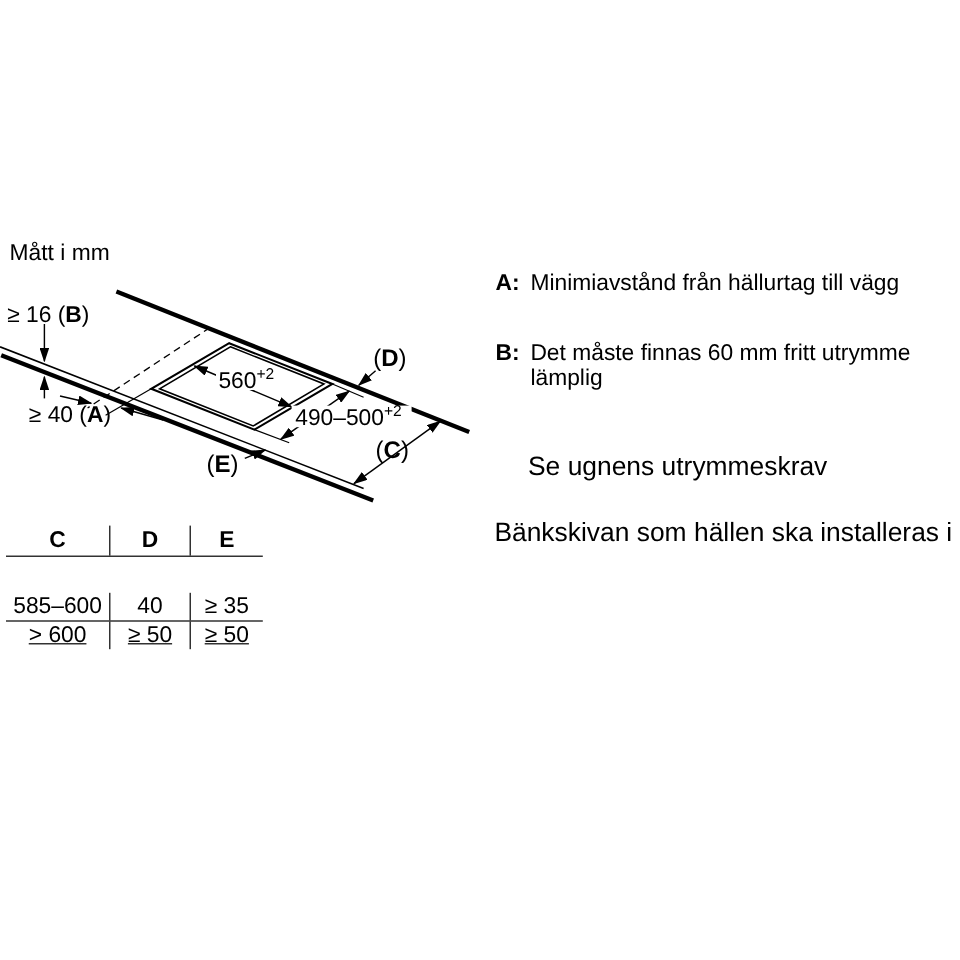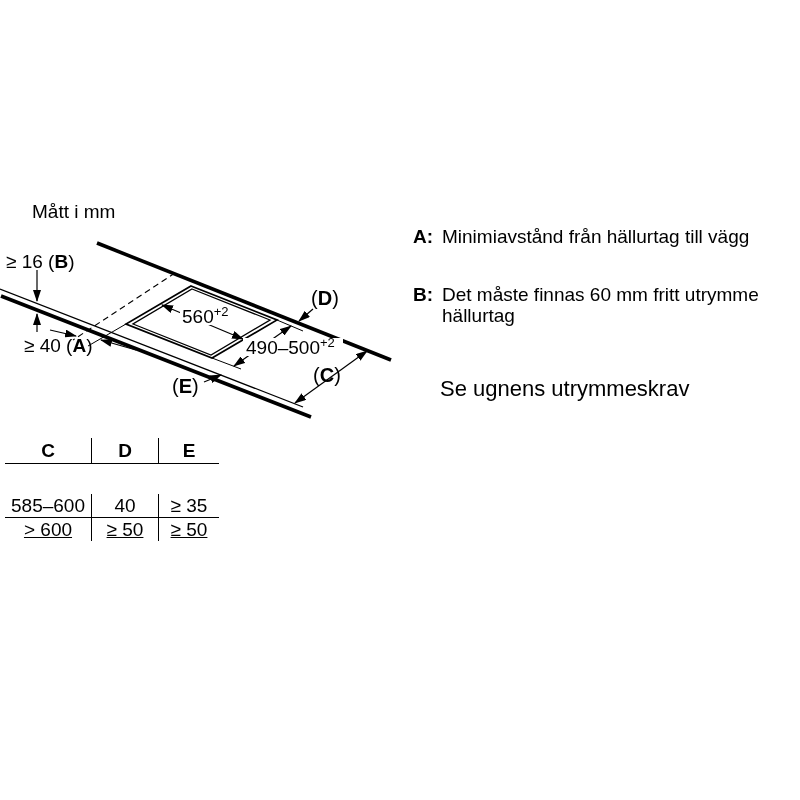--- a/index.html
+++ b/index.html
@@ -1,21 +1,21 @@
 <!DOCTYPE html>
 <html><head>
 <meta charset="utf-8">
 <style>
   html,body{margin:0;padding:0;background:#fff;}
   .page{
     position:relative;width:800px;height:800px;background:#fff;overflow:hidden;
     font-family:"Liberation Sans","DejaVu Sans",sans-serif;color:#000;
   }
   .abs{position:absolute;}
-  .page-title{font-size:19px;margin-left:24px;}
+  .page-title{font-size:19px;}
   
   .diagram{position:absolute;left:0;top:0;width:800px;height:800px;}
   .s-thick{stroke:#000;stroke-width:3.6;fill:none;stroke-linecap:butt;}
   .s-med{stroke:#000;stroke-width:1.7;fill:#fff;}
   .s-thin{stroke:#000;stroke-width:1.3;fill:none;}
   .s-xthin{stroke:#000;stroke-width:1;fill:none;}
   .s-dash{stroke:#000;stroke-width:1.1;fill:none;stroke-dasharray:6 4;}
   .s-dim{stroke:#000;stroke-width:1.2;fill:none;}
   .mask{fill:#fff;stroke:none;}
   .diagram text{font-family:"Liberation Sans","DejaVu Sans",sans-serif;font-size:19px;fill:#000;}
@@ -115,22 +115,23 @@
 
   <div class="note" style="left:413px;top:227px;">
     <span class="key">A:</span>
     <span>Minimiavstånd från hällurtag till vägg</span>
   </div>
 
   <div class="note" style="left:413px;top:285px;">
     <span class="key">B:</span>
     <div>
       <div>Det måste finnas 60 mm fritt utrymme</div>
-      <div>hällurtag</div>
+      <div>lämplig</div>
     </div>
   </div>
 
   <div class="note-plain" style="left:440px;top:379px;">Se ugnens utrymmeskrav</div>
 
   <div class="note-plain" style="left:412px;top:434px;line-height:20px;">
+    <div>Bänkskivan som hällen ska installeras i</div>
   </div>
 
 </div>
 
 </body></html>

